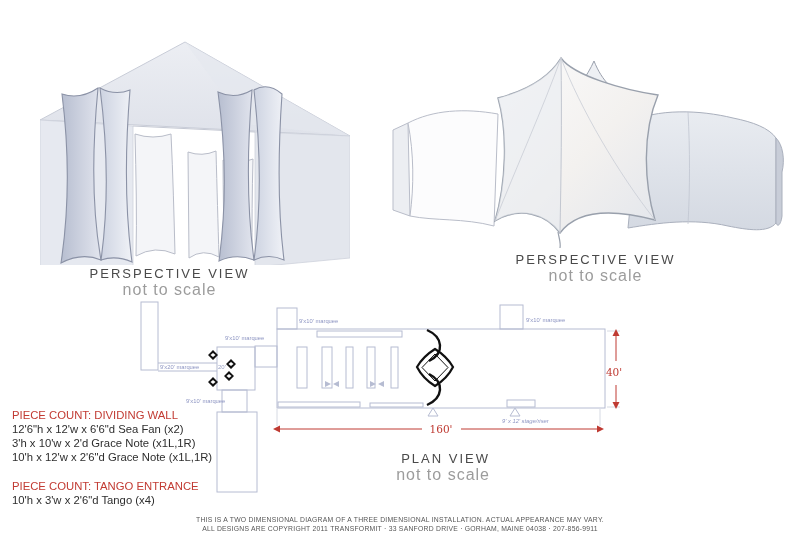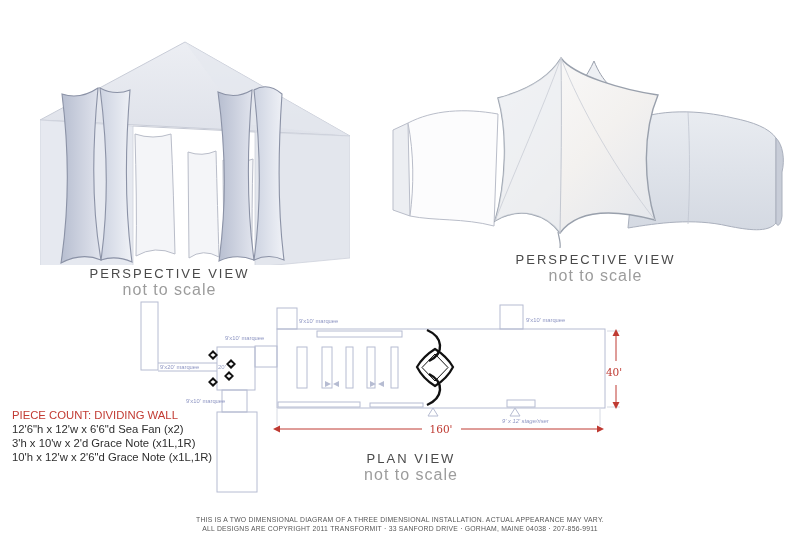--- a/index.html
+++ b/index.html
@@ -7,21 +7,21 @@
           font-family:"Liberation Sans",sans-serif;}
   svg{position:absolute;display:block;}
   .persp-left{left:40px;top:20px;}
   .persp-right{left:388px;top:48px;}
   .plan-svg{left:130px;top:295px;}
   .view-label{position:absolute;text-align:center;}
   .view-title{font-size:13px;letter-spacing:2px;color:#4a4a4a;}
   .view-sub{font-size:16px;letter-spacing:1px;color:#9c9c9c;margin-top:0;}
   #label-left{left:62px;top:266px;width:215px;}
   #label-right{left:488px;top:252px;width:215px;}
-  #label-plan{left:311px;top:451px;width:200px;}
+  #label-plan{left:290px;top:451px;width:200px;text-align:right;}
   .piece-counts{position:absolute;left:12px;top:408px;font-size:11.3px;line-height:14px;color:#2e2e2e;}
   .pc-heading{color:#c23b33;}
   .pc-group2{margin-top:15px;}
   .footer{position:absolute;left:0;top:515px;width:800px;text-align:center;
           font-size:6.8px;line-height:9px;color:#555555;letter-spacing:.25px;}
 </style>
 </head>
 <body>
 
 <div class="canvas">
@@ -183,20 +183,24 @@
     <div class="view-sub">not to scale</div>
   </div>
 
   <div class="piece-counts">
     <div>
       <div class="pc-heading">PIECE COUNT: DIVIDING WALL</div>
       <div class="pc-item">12'6"h x 12'w x 6'6"d Sea Fan (x2)</div>
       <div class="pc-item">3'h x 10'w x 2'd Grace Note (x1L,1R)</div>
       <div class="pc-item">10'h x 12'w x 2'6"d Grace Note (x1L,1R)</div>
     </div>
+    <div class="pc-group2">
+      <div class="pc-heading">PIECE COUNT: TANGO ENTRANCE</div>
+      <div class="pc-item">10'h x 3'w x 2'6"d Tango (x4)</div>
+    </div>
   </div>
 
   <div class="footer">
     <div>THIS IS A TWO DIMENSIONAL DIAGRAM OF A THREE DIMENSIONAL INSTALLATION.  ACTUAL APPEARANCE MAY VARY.</div>
     <div>ALL DESIGNS ARE COPYRIGHT 2011 TRANSFORMIT · 33 SANFORD DRIVE · GORHAM, MAINE 04038 · 207-856-9911</div>
   </div>
 
 </div>
 
 </body></html>

